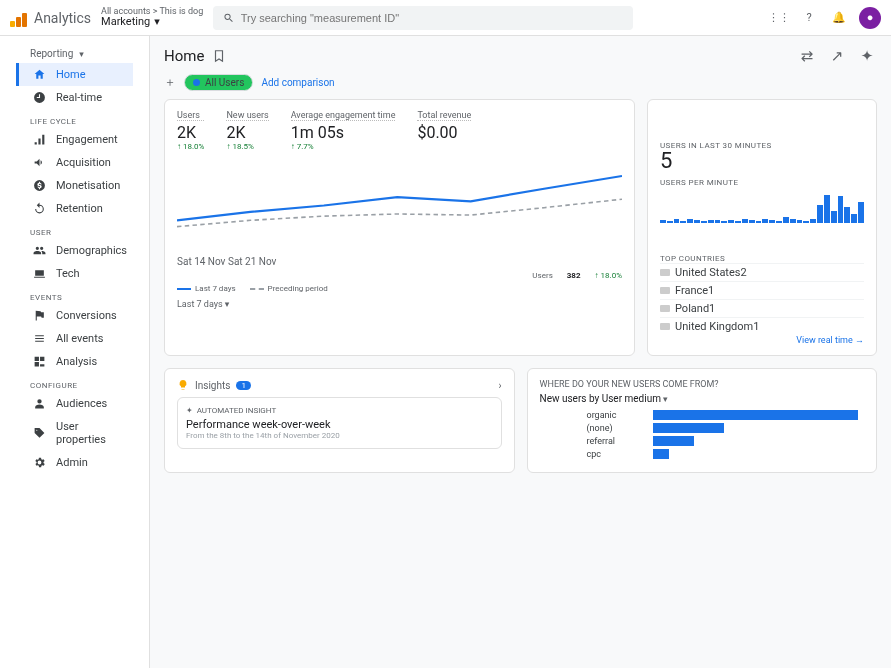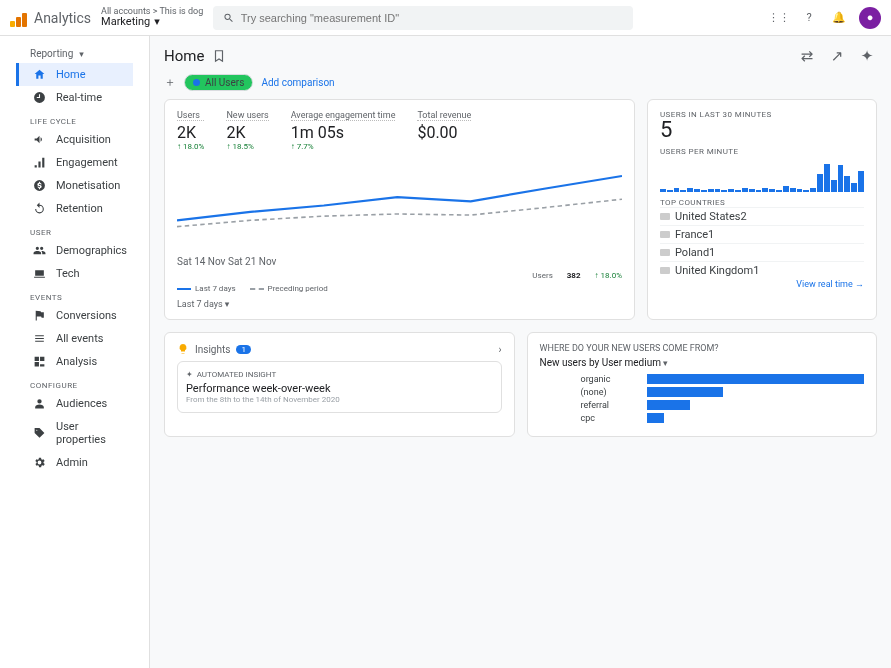--- a/index.html
+++ b/index.html
@@ -87,34 +87,34 @@
   .delta.up{color:#188038;}
   .chart {
     position:relative; height:95px; margin-top:4px;
   }
   .chart svg { width:100%; height:100%;}
   .footer-row { display:flex; gap:14px; font-size:8px; color:#5f6368; margin-top:4px; align-items:center;}
   .footer-row .swatch { display:inline-block;width:14px;border-top:2px solid #1a73e8;vertical-align:middle;margin-right:4px;}
   .footer-row .swatch.dash{border-top-style:dashed;border-color:#9aa0a6;}
   .period-row{display:flex;justify-content:space-between;align-items:center;font-size:9px;color:#5f6368;margin-top:6px;}
   
-  .rt-head{font-size:8px;letter-spacing:0.4px;color:#5f6368;}
+  .rt-head{font-size:8px;letter-spacing:0.4px;color:#5f6368;margin-top:31px;}
   .big{font-size:22px;color:#202124;line-height:1;}
   .bars{display:flex;align-items:flex-end;gap:1px;height:30px;margin:6px 0;}
   .bars span{flex:1;background:#1a73e8;}
   .country-row{display:flex;justify-content:flex-start;padding:2px 0;font-size:11px;color:#3c4043;border-top:1px solid #f1f3f4;}
   .country-row .flag{width:10px;height:7px;background:#ccc;display:inline-block;margin-right:5px;border-radius:1px;}
   .view-link{display:block;text-align:right;color:#1a73e8;font-size:9px;margin-top:0;}
   
   .row2{display:grid;grid-template-columns:1fr 1fr;gap:12px;margin-top:12px;}
   .section-label{font-size:9px;color:#5f6368;margin-bottom:4px;}
   .insight-head{display:flex;justify-content:space-between;align-items:center;}
   .insight-card{border:1px solid #e0e0e0;border-radius:6px;padding:8px;margin-top:6px;}
   .insight-tag{font-size:8px;color:#5f6368;display:flex;align-items:center;gap:4px;}
-  .hbar-row{display:grid;grid-template-columns:60px 1fr;gap:6px;align-items:center;font-size:9px;color:#3c4043;margin:3px 0;padding-left:41px;}
+  .hbar-row{display:grid;grid-template-columns:60px 1fr;gap:6px;align-items:center;font-size:9px;color:#3c4043;margin:3px 6px;padding-left:41px;}
   .hbar{height:10px;background:#1a73e8;}
   .muted{color:#9aa0a6;}
   .caretdown::after{content:"▾";font-size:9px;margin-left:2px;color:#5f6368;}
   .lightbulb{width:12px;height:12px;fill:#f9ab00;}
 </style>
 </head>
 <body>
 
 <div class="topbar">
   <div class="logo-wrap">
@@ -160,29 +160,29 @@
     <div class="sb-item">
       <svg viewBox="0 0 24 24">
           <path d="M12 2a10 10 0 1010 10A10 10 0 0012 2zm1 11H7v-2h4V6h2z"></path>
         </svg>
       <span>Real-time</span>
     </div>
 
     <div class="sb-section">LIFE CYCLE</div>
     <div class="sb-item">
         <svg viewBox="0 0 24 24">
+          <path d="M3 17h4v4H3zm7-7h4v11h-4zm7-7h4v18h-4z"></path>
+        </svg>
+        <span>Engagement</span>
+      </div>
+    <div class="sb-item">
+        <svg viewBox="0 0 24 24">
           <path d="M3 10v4h4l5 5V5L7 10H3zm13.5 2a4.5 4.5 0 00-2.5-4v8a4.5 4.5 0 002.5-4z"></path>
         </svg>
         <span>Acquisition</span>
-      </div>
-    <div class="sb-item">
-        <svg viewBox="0 0 24 24">
-          <path d="M3 17h4v4H3zm7-7h4v11h-4zm7-7h4v18h-4z"></path>
-        </svg>
-        <span>Engagement</span>
       </div>
     <div class="sb-item">
         <svg viewBox="0 0 24 24">
           <path d="M12 2a10 10 0 1010 10A10 10 0 0012 2zm1 15v2h-2v-2a4 4 0 01-3-3h2a2 2 0 002 1h0a1 1 0 000-2h-1a3 3 0 010-6V5h2v2a4 4 0 013 3h-2a2 2 0 00-2-1 1 1 0 000 2h1a3 3 0 010 6z"></path>
         </svg>
         <span>Monetisation</span>
       </div>
     <div class="sb-item">
         <svg viewBox="0 0 24 24">
           <path d="M12 5V1L7 6l5 5V7a6 6 0 11-6 6H4a8 8 0 108-8z"></path>

